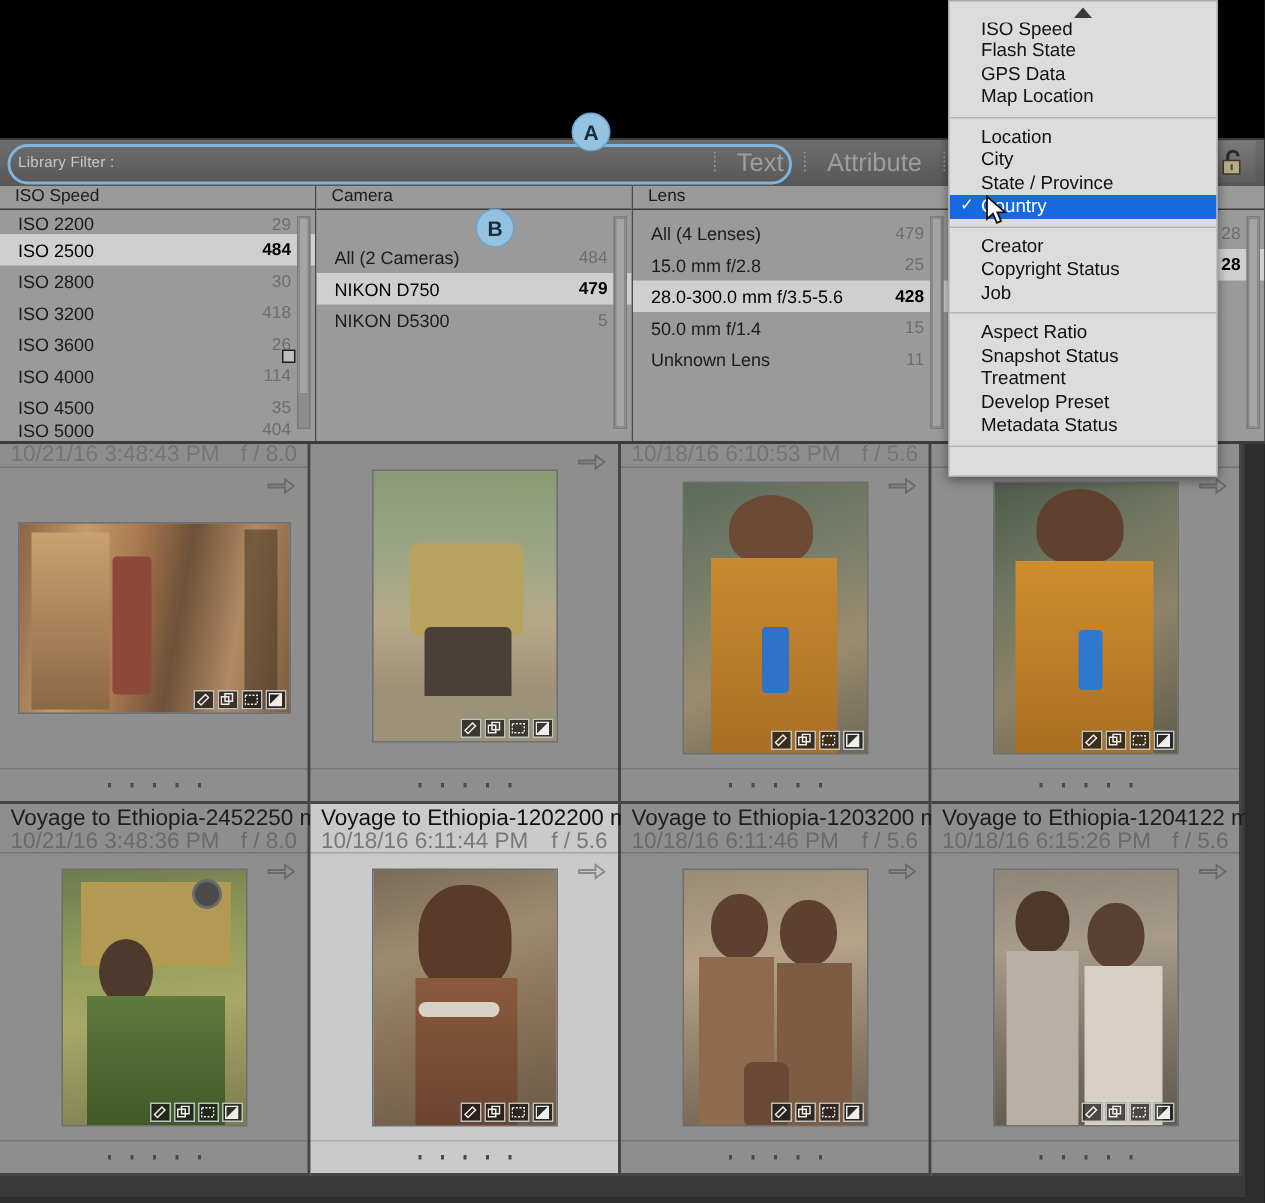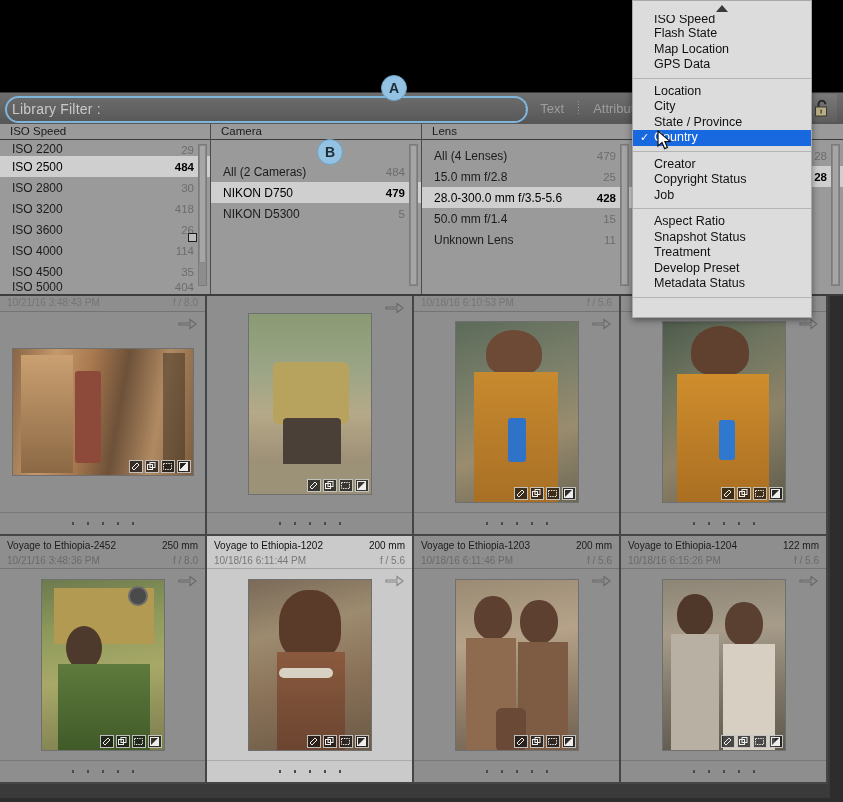--- a/index.html
+++ b/index.html
@@ -20,34 +20,34 @@
   
   .filter-bar {
     position: absolute; left: 0; top: 92px; width: 843px; height: 32px;
     background: linear-gradient(to bottom, #6e6e6e 0%, #636363 50%, #565656 100%);
     border-top: 1px solid #3a3a3a;
     display: flex; align-items: center;
   }
   .filter-label {
     margin-left: 12px;
     color: #c9c9c9;
-    font-size: 14px;
+    font-size: 10px;
     letter-spacing: .2px;
   }
   .filter-tabs {
     margin-left: auto; margin-right: 44px;
     display: flex; align-items: center; height: 100%;
   }
   .fsep {
     width: 1px; height: 15px; margin: 0 2px;
     background-image: linear-gradient(to bottom, #9a9a9a 50%, transparent 50%);
     background-size: 1px 3px;
   }
   .ftab {
-    padding: 0 12px; font-size: 13px; color: #9d9d9d;
+    padding: 0 12px; font-size: 17px; color: #9d9d9d;
     line-height: 30px; cursor: default;
   }
   .ftab.active { color: #ffffff; font-weight: bold; }
 
   
   .annot-rect {
     position: absolute; left: 5px; top: 96px; width: 523px; height: 27px;
     border: 2px solid #7fb4dd; border-radius: 14px;
     pointer-events: none;
   }
@@ -125,21 +125,21 @@
   .cell {
     width: 207px; position: relative;
     background: #8e8e8e;
     border-right: 2px solid #454545;
     border-bottom: 2px solid #454545;
     display: flex; flex-direction: column;
   }
   .cell.selected { background: #cacaca; }
   .cell-hdr {
     height: 33px; padding: 2px 7px 0 7px;
-    font-size: 10px; line-height: 15px;
+    font-size: 15px; line-height: 15px;
     border-bottom: 1px solid rgba(0,0,0,.18);
   }
   .cell-hdr .line {
     display: flex; justify-content: space-between;
     white-space: nowrap;
   }
   .cell-hdr .l1 { color: #1c1c1c; }
   .cell-hdr .l2 { color: #6a6a6a; }
   .cell.selected .cell-hdr .l1 { color: #111; }
   .cell.selected .cell-hdr .l2 { color: #787878; }
@@ -806,22 +806,22 @@
 <div class="right-strip"></div>
 <div class="bottom-strip"></div>
 
 <div class="menu">
   <div class="menu-arrow">
       <i></i>
     </div>
 
   <div class="mi clip">ISO Speed</div>
   <div class="mi">Flash State</div>
+  <div class="mi">GPS Data</div>
   <div class="mi">Map Location</div>
-  <div class="mi">GPS Data</div>
 
   <div class="msep"></div>
 
   <div class="mi">Location</div>
   <div class="mi">City</div>
   <div class="mi">State / Province</div>
   <div class="mi sel">
     <span class="check">✓</span>
     <span>Country</span>
   </div>

